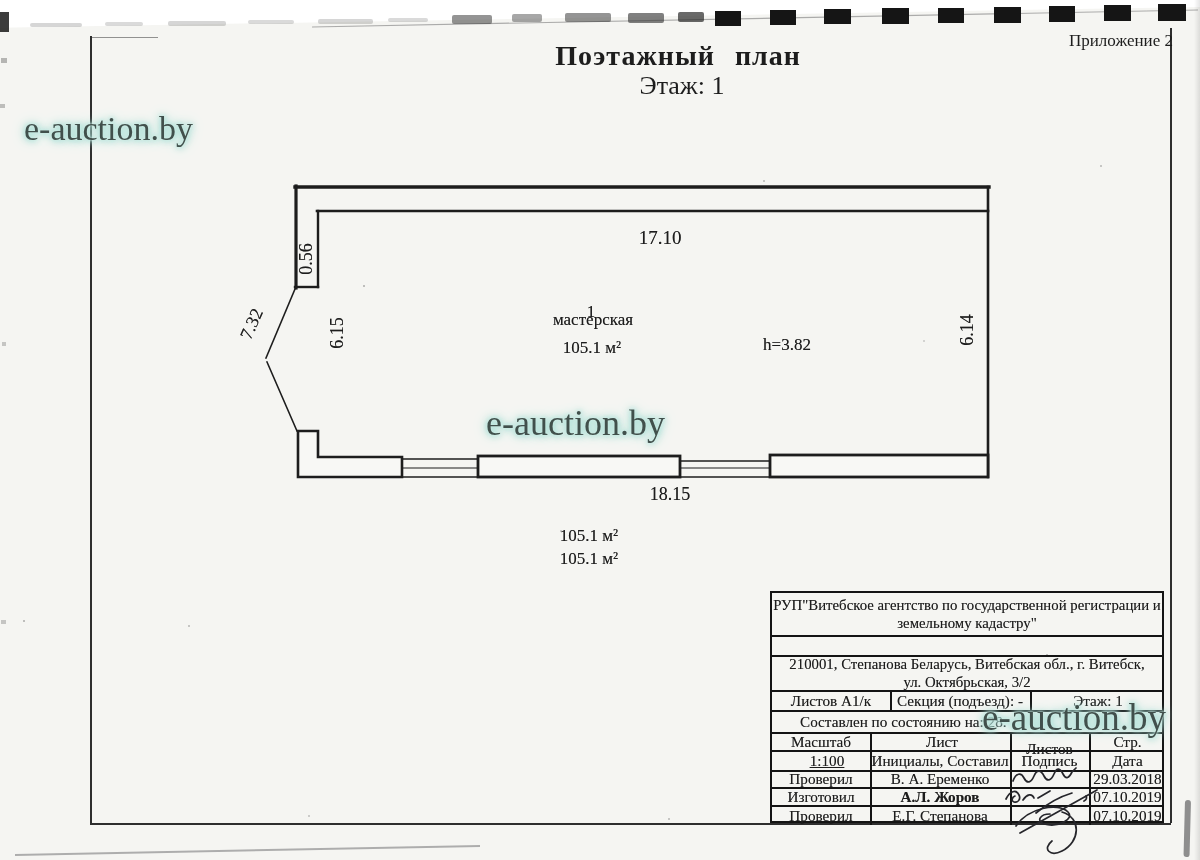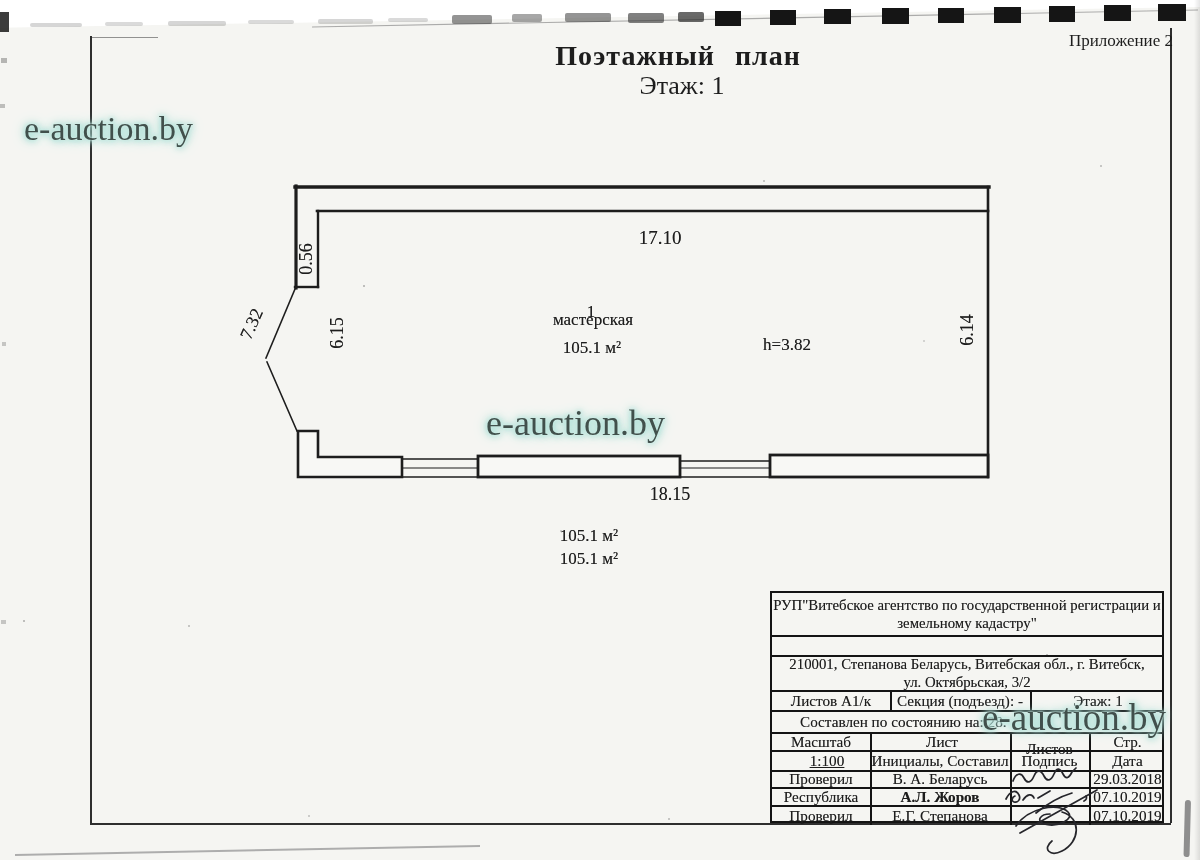--- a/index.html
+++ b/index.html
@@ -162,24 +162,24 @@
     <div class="cell" style="left:98px;top:139px;width:144px;height:18px;">Лист</div>
     <div class="cell" style="left:238px;top:139px;width:79px;height:32px;">Листов</div>
     <div class="cell" style="left:317px;top:139px;width:77px;height:18px;">Стр.</div>
 
     <div class="cell" style="left:0;top:157px;width:110px;height:20px;text-decoration:underline;">1:100</div>
     <div class="cell" style="left:98px;top:157px;width:140px;height:20px;">Инициалы, Составил</div>
     <div class="cell" style="left:238px;top:157px;width:79px;height:20px;">Подпись</div>
     <div class="cell" style="left:317px;top:157px;width:77px;height:20px;">Дата</div>
 
     <div class="cell" style="left:0;top:177px;width:98px;height:17px;">Проверил</div>
-    <div class="cell" style="left:98px;top:177px;width:140px;height:17px;">В. А. Беларусь</div>
+    <div class="cell" style="left:98px;top:177px;width:140px;height:17px;">В. А. Еременко</div>
     <div class="cell" style="left:317px;top:177px;width:77px;height:17px;">29.03.2018</div>
 
-    <div class="cell" style="left:0;top:194px;width:98px;height:18px;">Республика</div>
+    <div class="cell" style="left:0;top:194px;width:98px;height:18px;">Изготовил</div>
     <div class="cell" style="left:98px;top:194px;width:140px;height:18px;font-weight:bold;">А.Л. Жоров</div>
     <div class="cell" style="left:317px;top:194px;width:77px;height:18px;">07.10.2019</div>
 
     <div class="cell" style="left:0;top:212px;width:98px;height:20px;">Проверил</div>
     <div class="cell" style="left:98px;top:212px;width:140px;height:20px;">Е.Г. Степанова</div>
     <div class="cell" style="left:317px;top:212px;width:77px;height:20px;">07.10.2019</div>
   </div>
 
   <svg class="sig-svg" width="1200" height="860" viewBox="0 0 1200 860" style="z-index:20;">
     <g stroke="#26262b" fill="none" stroke-width="1.7" stroke-linecap="round">

